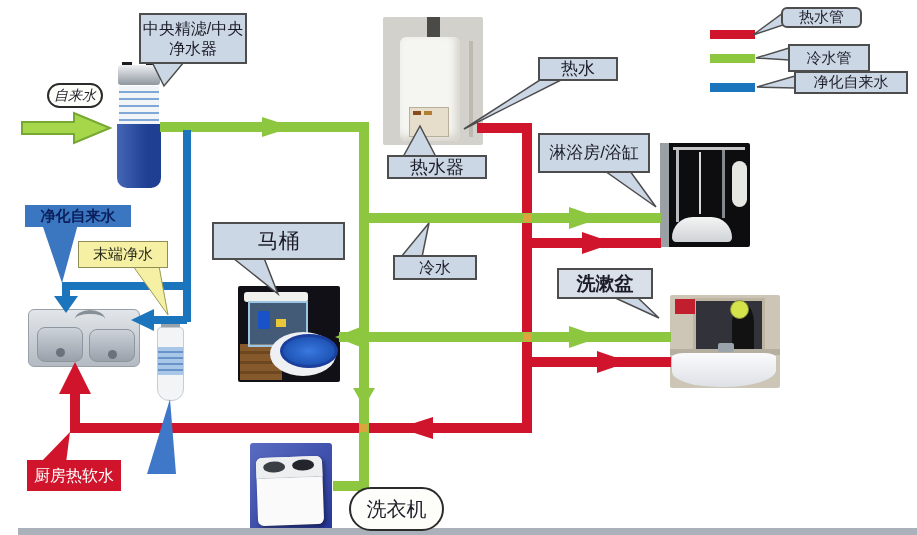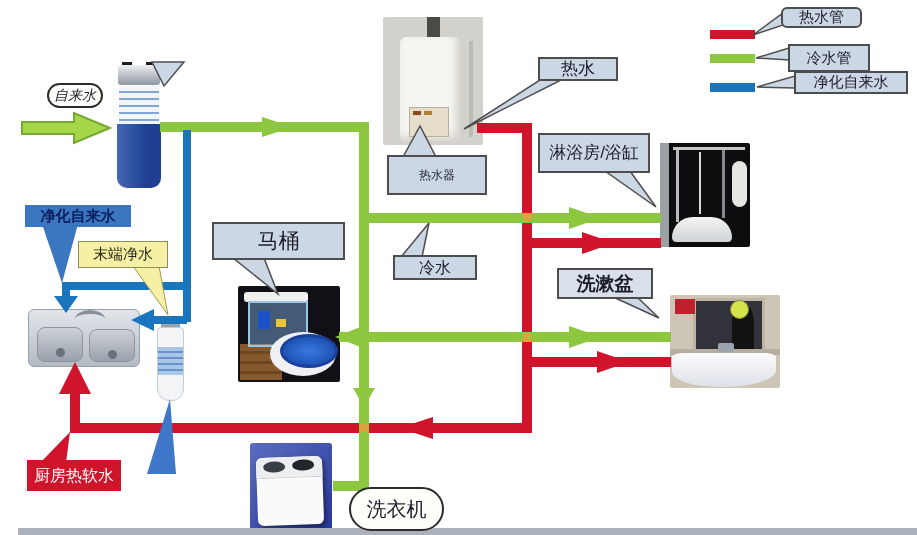--- a/index.html
+++ b/index.html
@@ -231,28 +231,32 @@
       <polygon points="783,13 783,25 753,35"></polygon>
       <polygon points="789,48 789,60 756,58"></polygon>
       <polygon points="795,76 795,88 757,87"></polygon>
     </g>
     <polygon points="42,224 78,224 62,283" fill="#3b76c0"></polygon>
     <polygon points="133,266 159,266 168,315" fill="#f5f0a4" stroke="#9a9a55" stroke-width="1"></polygon>
     <polygon points="40,463 66,463 70,432" fill="#cf142b"></polygon>
     <polygon points="147,474 176,474 170,399" fill="#3f78c8"></polygon>
   </svg>
 
+  <div class="abs label" style="left:139px;top:13px;width:108px;height:51px;font-size:16px;flex-direction:column;">
+    <span>中央精滤/中央</span>
+    <span>净水器</span>
+  </div>
 
   <div class="abs label bubble" style="left:47px;top:83px;width:56px;height:25px;font-size:14px;font-style:italic;">自来水</div>
 
   <div class="abs label" style="left:538px;top:57px;width:80px;height:24px;font-size:17px;">热水</div>
 
   <div class="abs label" style="left:538px;top:133px;width:112px;height:40px;font-size:17px;">淋浴房/浴缸</div>
 
-  <div class="abs label" style="left:387px;top:155px;width:100px;height:40px;font-size:12px;">热水器</div>
+  <div class="abs label" style="left:387px;top:155px;width:100px;height:24px;font-size:18px;">热水器</div>
 
   <div class="abs label" style="left:212px;top:222px;width:133px;height:38px;font-size:21px;">马桶</div>
 
   <div class="abs label" style="left:393px;top:255px;width:84px;height:25px;font-size:16px;">冷水</div>
 
   <div class="abs label bold" style="left:557px;top:268px;width:96px;height:31px;font-size:19px;background:#d9e0ea;">洗漱盆</div>
 
   <div class="abs label fill-blue" style="left:25px;top:205px;width:106px;height:22px;font-size:15px;">净化自来水</div>
 
   <div class="abs label fill-yellow" style="left:78px;top:241px;width:90px;height:27px;font-size:15px;">末端净水</div>

